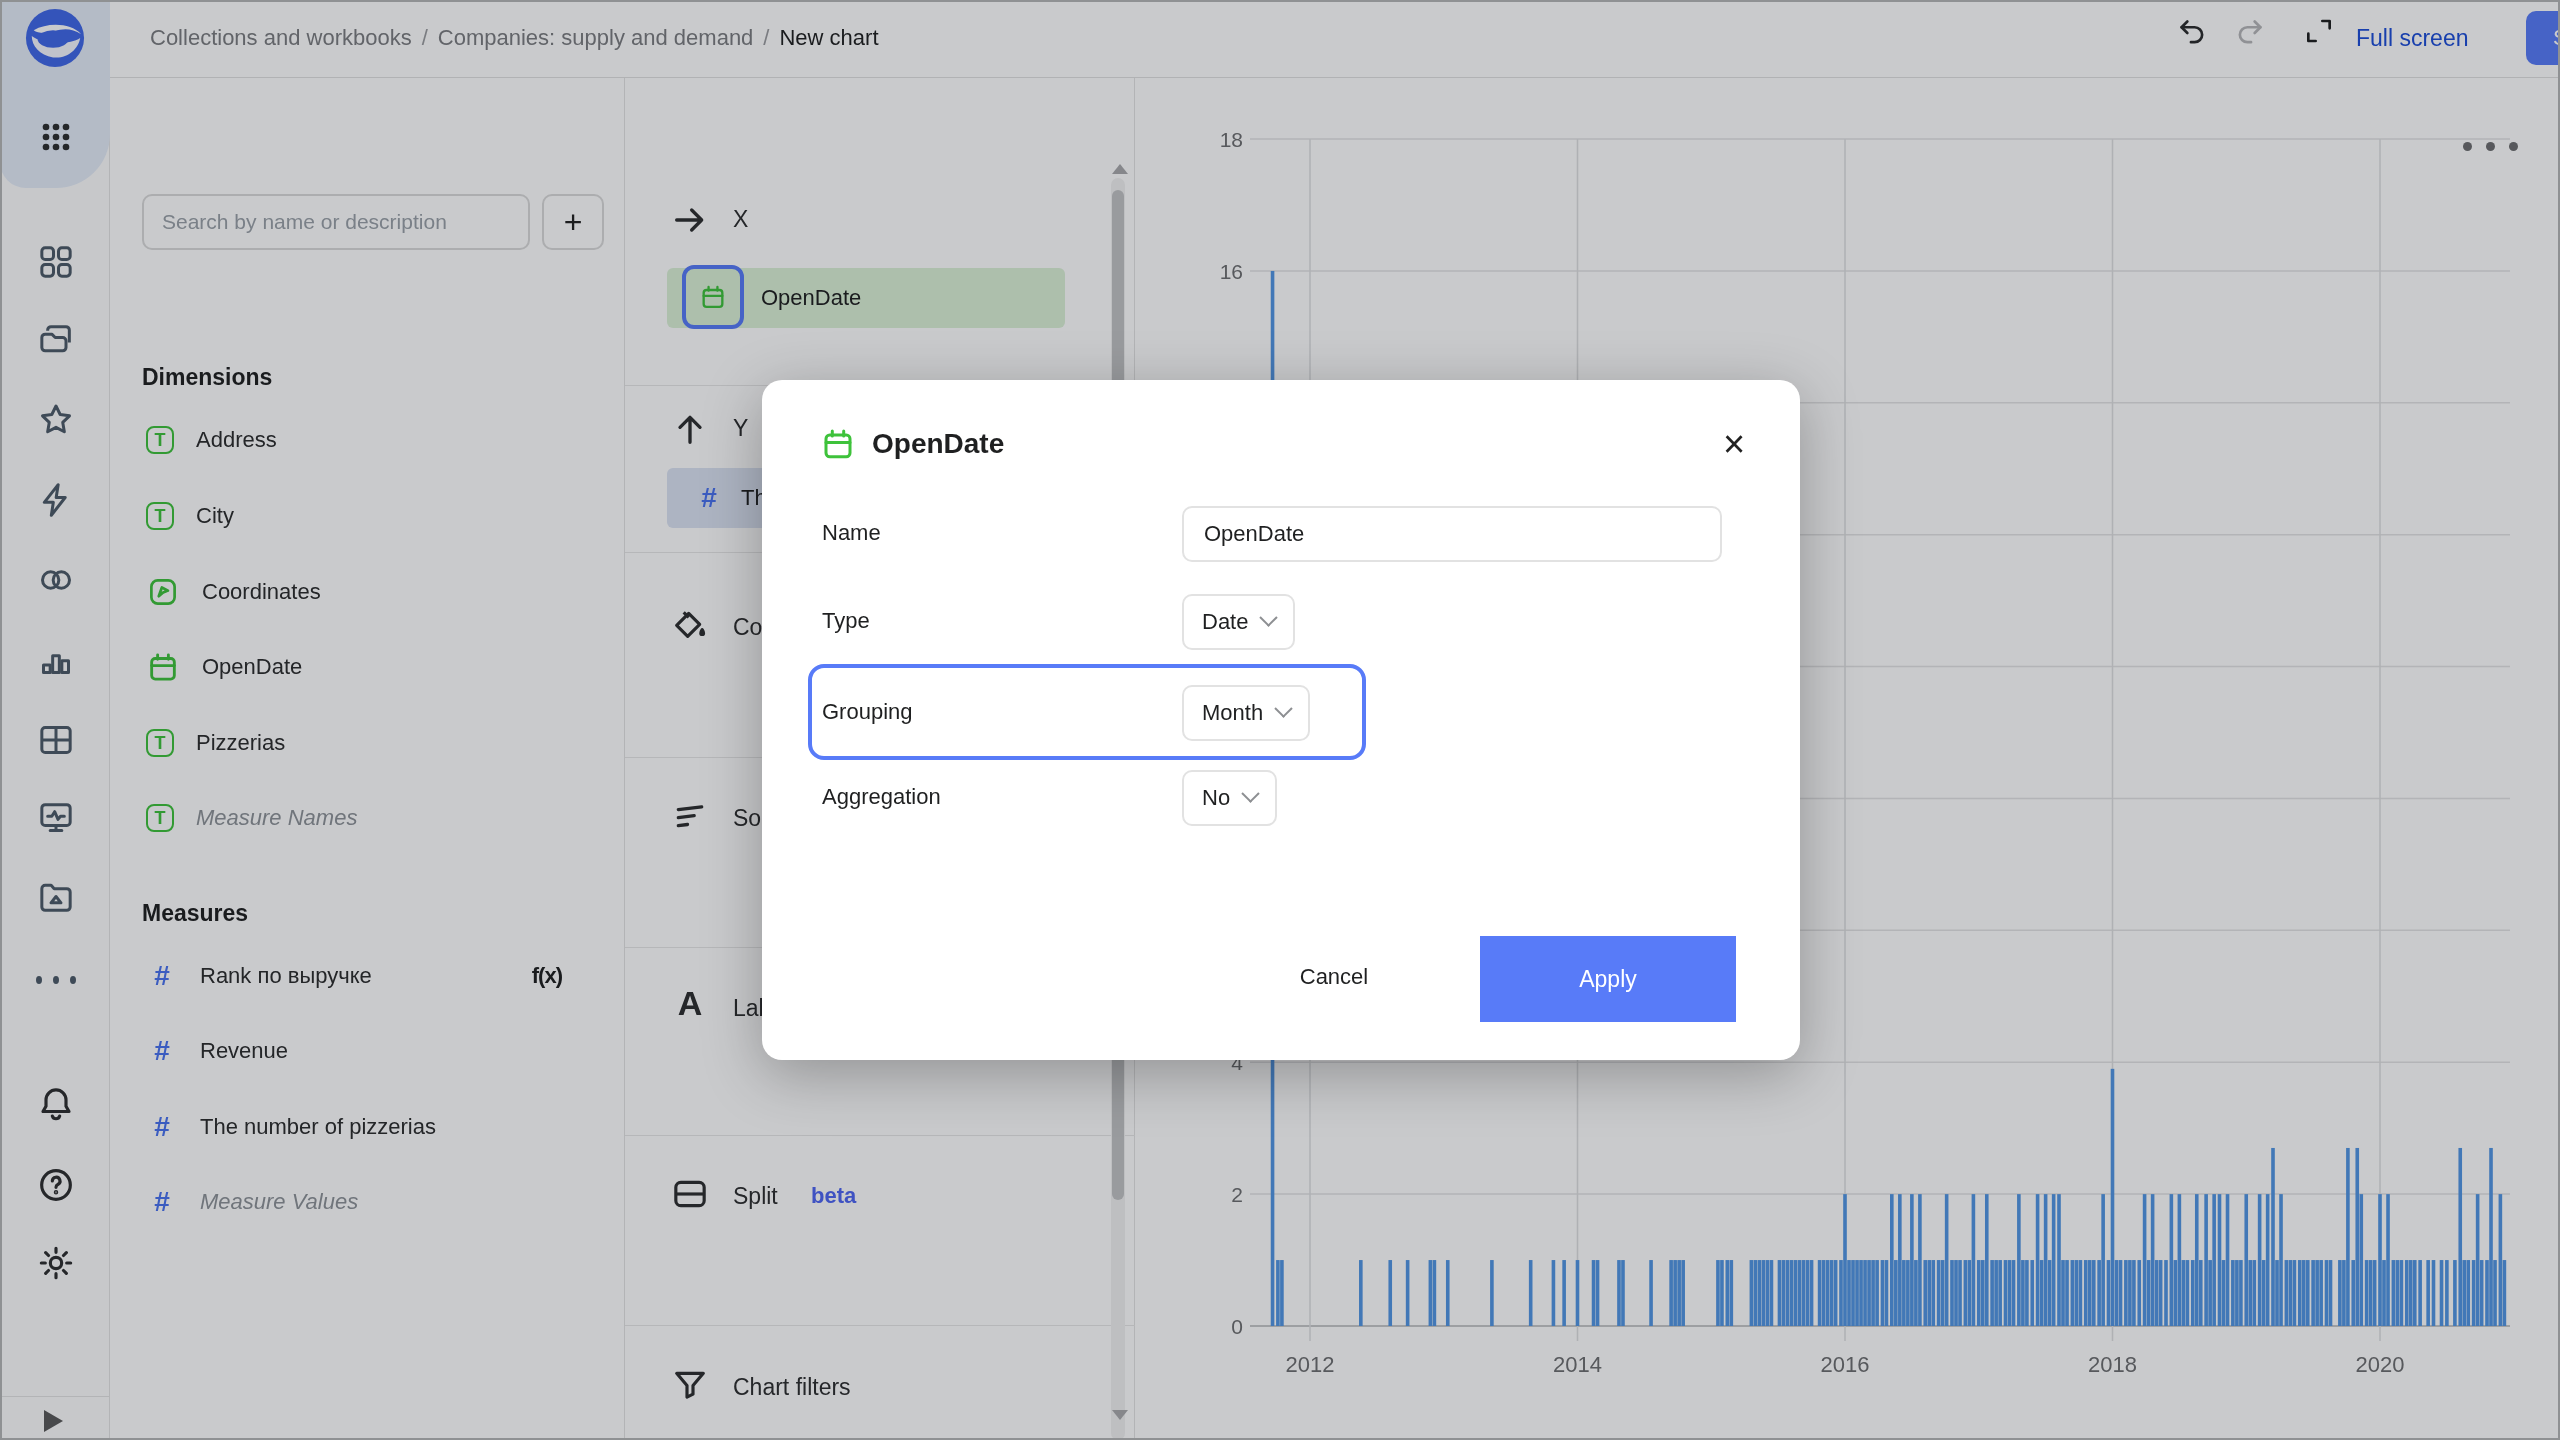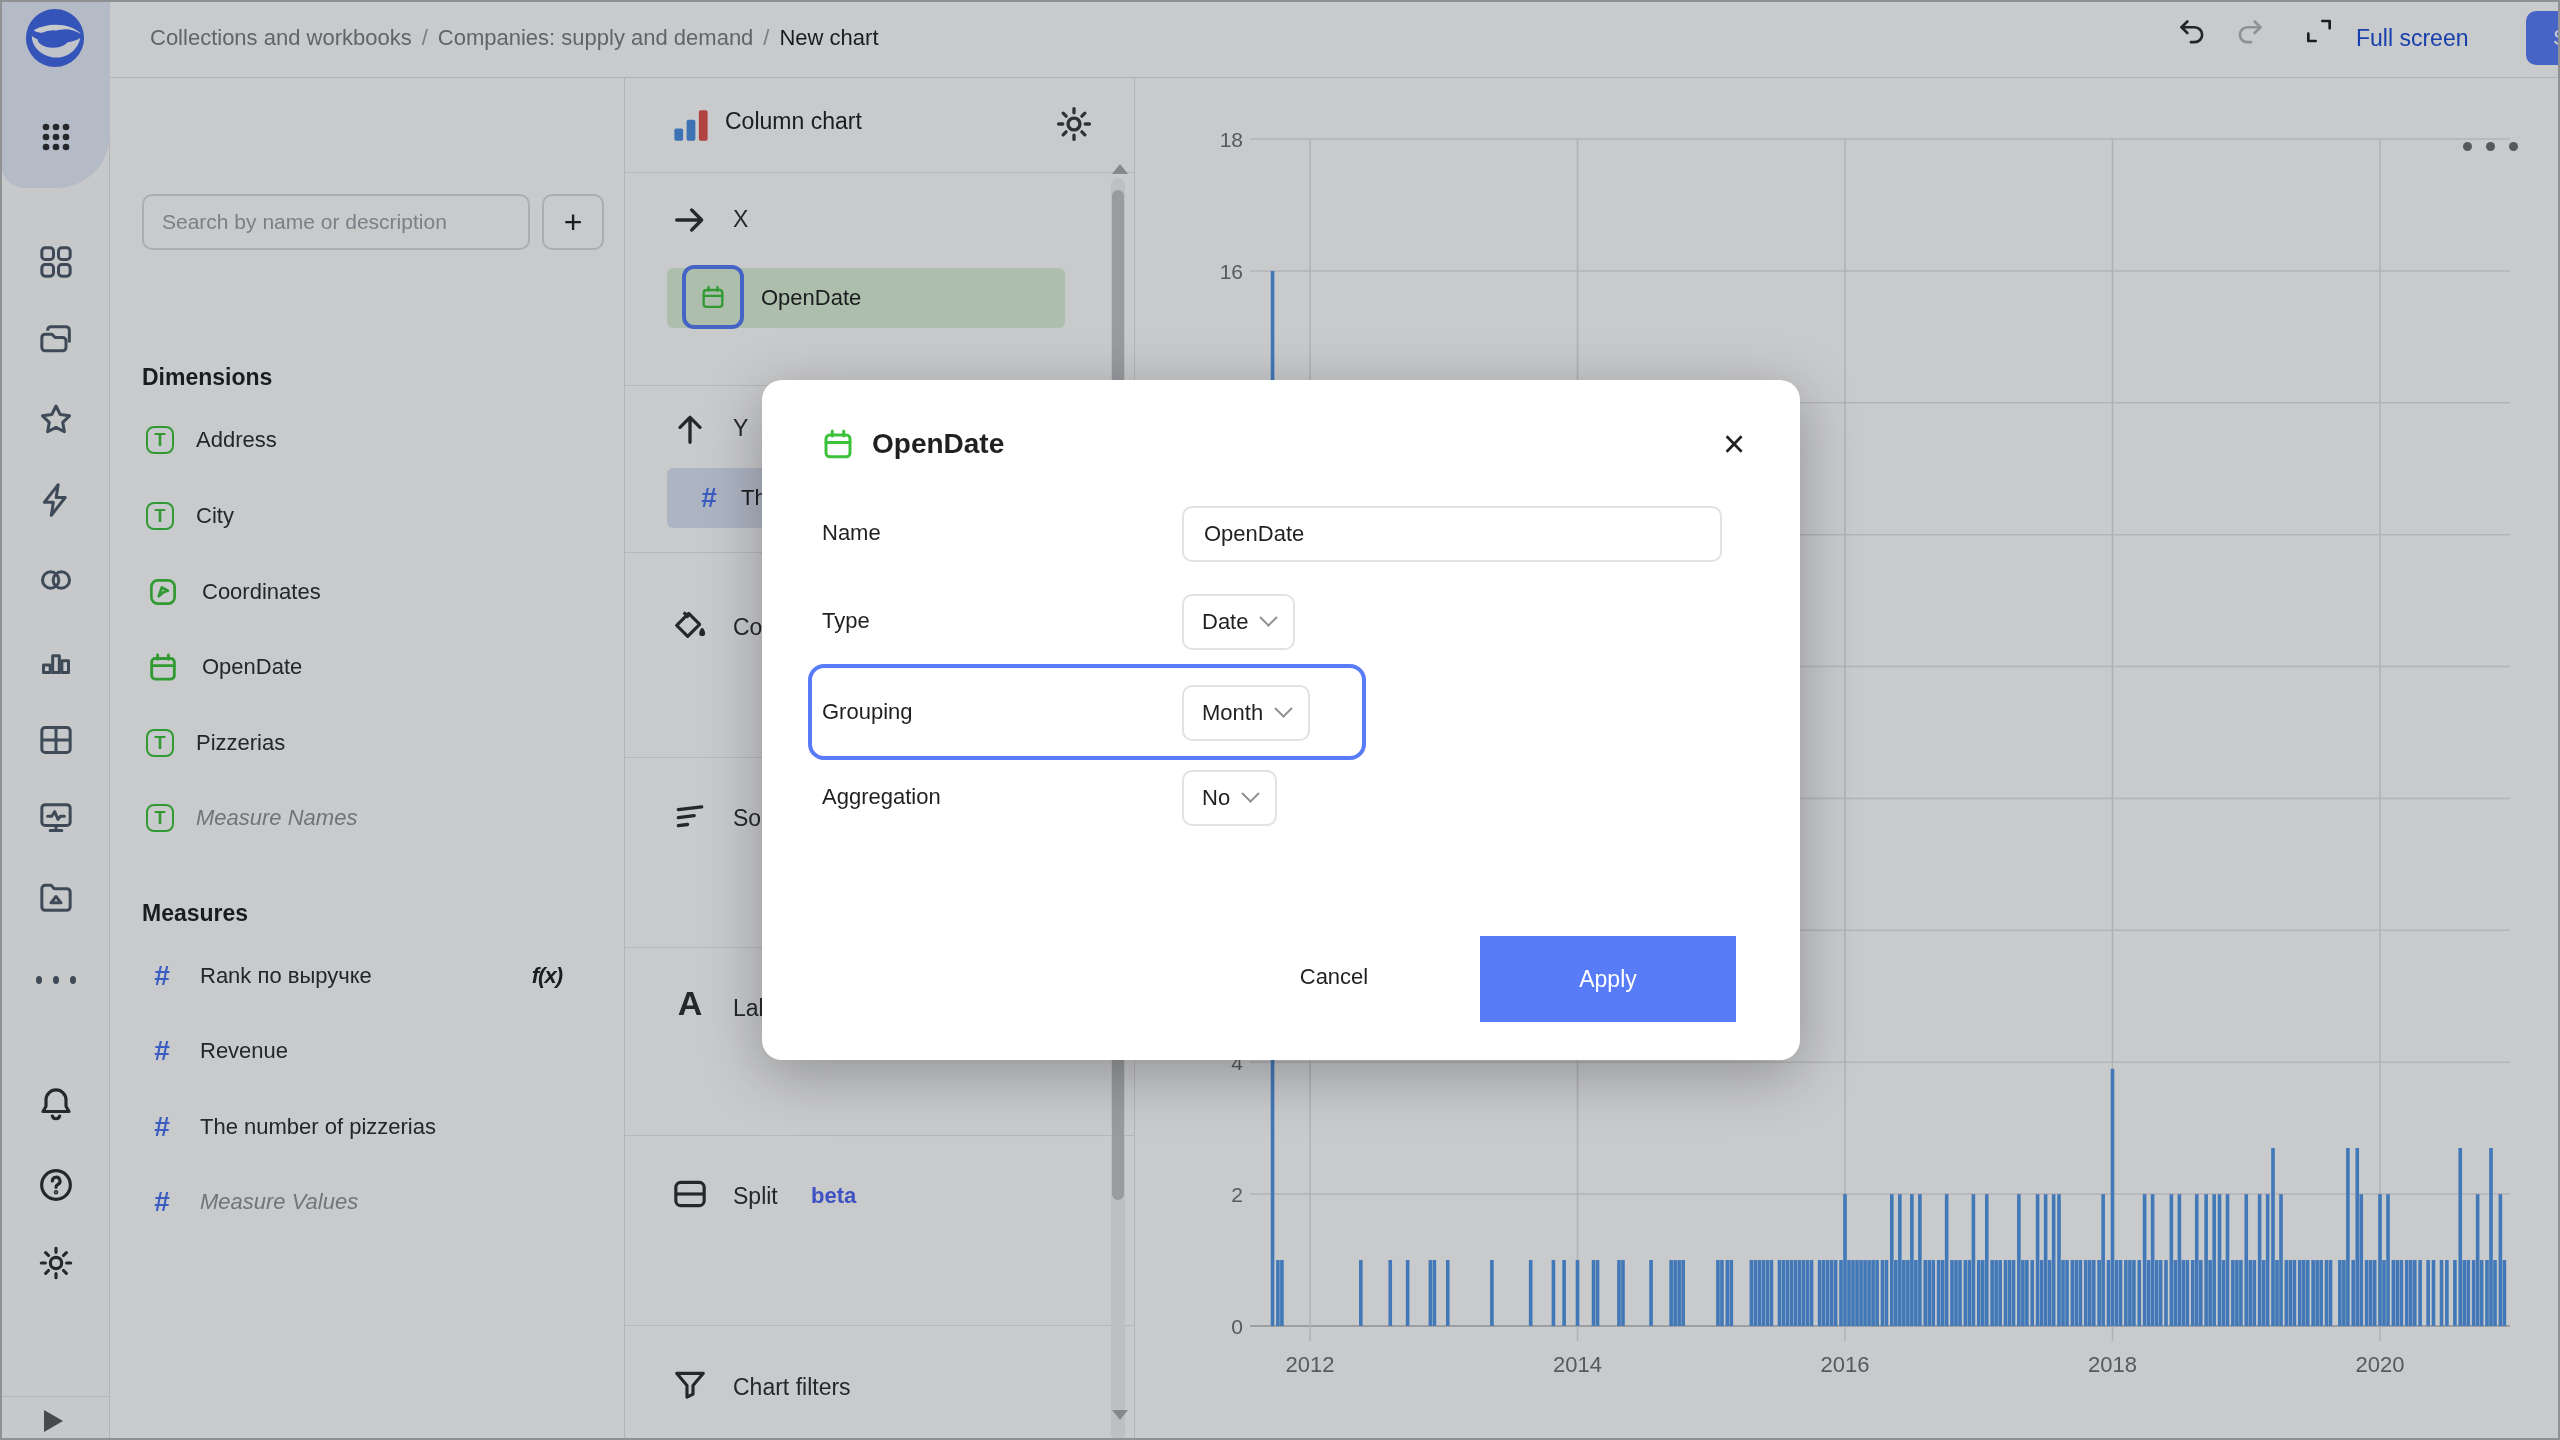--- a/index.html
+++ b/index.html
@@ -42,21 +42,21 @@
   #add-field-btn{position:absolute;left:432px;top:116px;width:62px;height:56px;border:2px solid #dadada;border-radius:10px;box-sizing:border-box;display:flex;align-items:center;justify-content:center;font-size:32px;font-weight:300;color:#222;cursor:pointer;background:#fff;}
   .ds-title{position:absolute;left:32px;font-size:23px;font-weight:bold;color:#1f2021;}
   .ds-row{position:absolute;left:12px;width:490px;height:62px;display:flex;align-items:center;cursor:grab;border-radius:8px;}
   .ds-row .ficon{margin-left:24px;flex:0 0 auto;}
   .ds-row .flabel{margin-left:22px;font-size:22px;color:#2c2d2e;}
   .ds-row .flabel.italic{font-style:italic;color:#8d9298;}
   .t-icon{width:28px;height:28px;border:2.5px solid var(--green);border-radius:8px;color:var(--green);font-size:18px;font-weight:bold;display:flex;align-items:center;justify-content:center;box-sizing:border-box;}
   .hash-icon{width:32px;height:32px;color:var(--mblue);font-size:28px;font-weight:bold;display:flex;align-items:center;justify-content:center;}
   .gicon{width:34px;height:34px;color:var(--green);}
   .gicon svg{width:34px;height:34px;display:block;}
-  .fx{position:absolute;right:50px;font-size:22px;color:#1f2021;font-weight:bold;font-style:italic;letter-spacing:-1px;}
+  .fx{position:absolute;right:50px;font-size:22px;color:#1f2021;font-weight:bold;letter-spacing:-1px;}
 
   
   #cfg-panel{position:absolute;left:625px;top:78px;width:510px;height:1362px;background:#fff;border-right:1px solid #e3e3e3;box-sizing:border-box;}
   #cfg-header{position:absolute;left:0;top:0;width:100%;height:95px;border-bottom:1px solid #e7e7e7;box-sizing:border-box;}
   #chart-type-icon{position:absolute;left:45px;top:26px;width:42px;height:42px;cursor:pointer;}
   #chart-type-label{position:absolute;left:100px;top:30px;font-size:23px;color:#1f2021;cursor:pointer;}
   #cfg-gear{position:absolute;left:428px;top:25px;width:42px;height:42px;color:#3a3b3c;cursor:pointer;}
   .cfg-div{position:absolute;left:0;width:510px;height:1px;background:#e7e7e7;}
   .sec-ic{position:absolute;left:45px;width:40px;height:40px;color:#2e2f30;}
   .sec-label{position:absolute;left:108px;font-size:23px;color:#2e2f30;}
@@ -342,31 +342,20 @@
     <span class="ficon hash-icon">#</span>
     <span class="flabel">The number of pizzerias</span>
   </div>
   <div class="ds-row" style="top:1093px">
     <span class="ficon hash-icon">#</span>
     <span class="flabel italic">Measure Values</span>
   </div>
 </div>
 
 <div id="cfg-panel">
-  <div id="cfg-header">
-    <svg id="chart-type-icon" viewBox="0 0 24 24">
-      <rect x="2.5" y="14" width="5" height="7" rx="1" fill="#4a90e2"></rect>
-      <rect x="9.5" y="9" width="5" height="12" rx="1" fill="#4a90e2"></rect>
-      <rect x="16.5" y="3.5" width="5" height="17.5" rx="1" fill="#e0534d"></rect>
-    </svg>
-    <span id="chart-type-label">Column chart</span>
-    <svg id="cfg-gear" viewBox="0 0 24 24">
-        <use href="#ic-gear"></use>
-      </svg>
-  </div>
 
   <svg class="sec-ic" style="top:122px" viewBox="0 0 24 24">
       <use href="#ic-arrow-r"></use>
     </svg>
   <span class="sec-label" style="top:128px">X</span>
   <div class="chip green" id="x-chip" style="top:190px">
     <div id="x-chip-iconbox">
       <span class="gicon" style="width:28px;height:28px">
           <svg viewBox="0 0 24 24" style="width:28px;height:28px">
             <use href="#ic-cal"></use>

